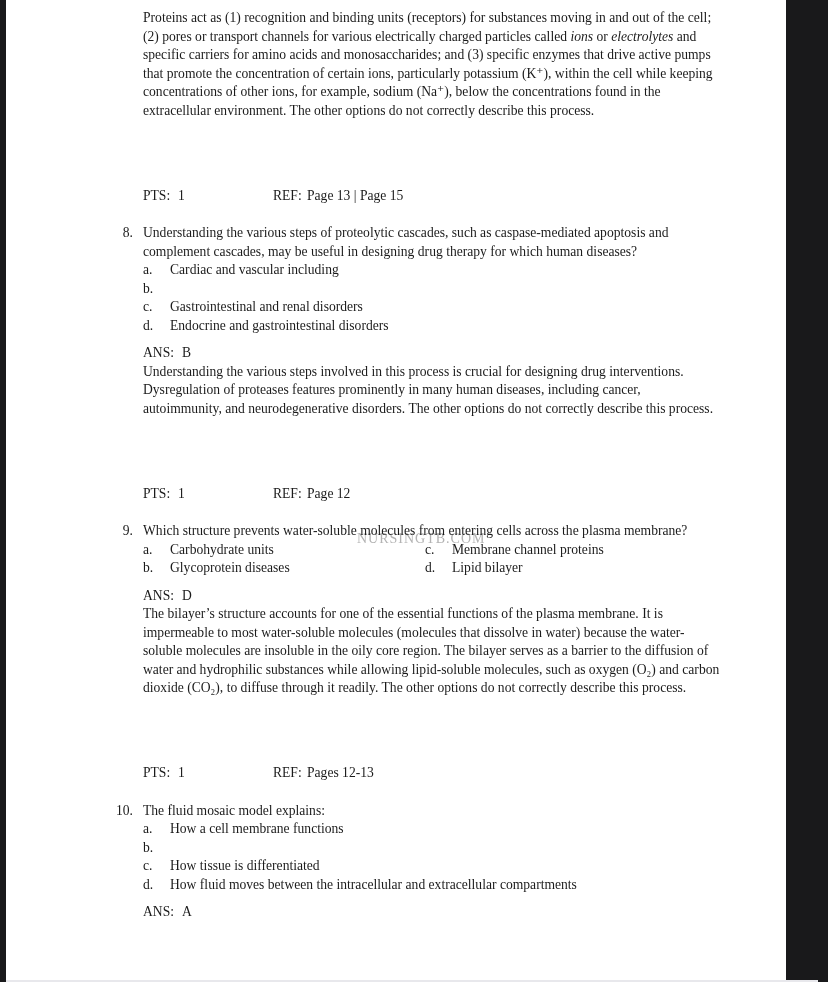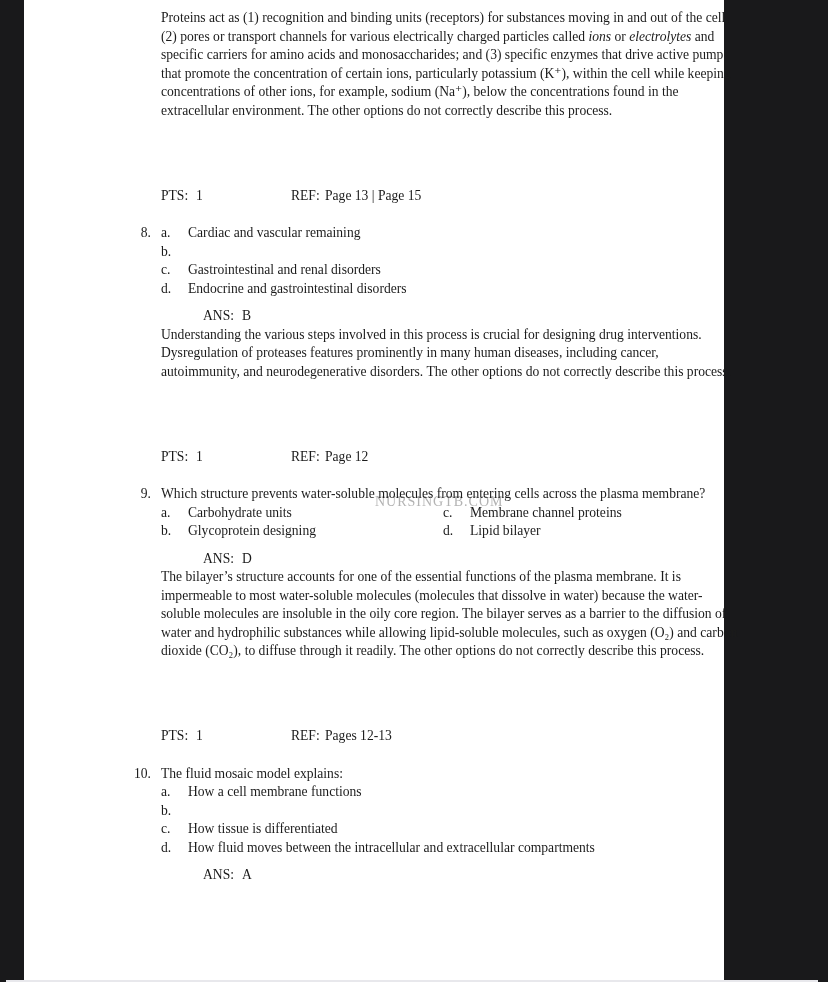--- a/index.html
+++ b/index.html
@@ -7,23 +7,23 @@
   .viewport {
     position: relative;
     width: 828px;
     height: 982px;
     overflow: hidden;
     background: #19191b;
     font-family: "Liberation Serif", "DejaVu Serif", serif;
   }
   .page {
     position: absolute;
-    left: 24px;
+    left: 6px;
     top: 0;
-    width: 700px;
+    width: 780px;
     height: 982px;
     background: #ffffff;
   }
   .bottom-strip {
     position: absolute;
     left: 6px;
     bottom: 0;
     width: 812px;
     height: 2px;
     background: #e8e8ec;
@@ -49,21 +49,21 @@
     text-align: right;
   }
   .opt { display: flex; }
   .opt-letter { width: 27px; flex: none; }
   .opt-grid {
     display: grid;
     grid-template-columns: 282px 1fr;
     width: 578px;
   }
   .ans-row { margin-top: 9px; }
-  .ans-label { display: inline-block; width: 39px; margin-left: 42px; }
+  .ans-label { display: inline-block; width: 39px; }
   .watermark {
     position: absolute;
     left: 214px;
     top: 8px;
     z-index: -1;
     font-size: 14px;
     letter-spacing: 1px;
     color: #b3b3b3;
   }
   i { font-style: italic; }
@@ -76,24 +76,25 @@
     <div class="content">
 
       <p class="para"><span>Proteins act as (1) recognition and binding units (receptors) for substances moving in and out of the cell; (2) pores or transport channels for various electrically charged particles called </span><i>ions</i><span> or </span><i>electrolytes</i><span> and specific carriers for amino acids and monosaccharides; and (3) specific enzymes that drive active pumps that promote the concentration of certain ions, particularly potassium (K⁺), within the cell while keeping concentrations of other ions, for example, sodium (Na⁺), below the concentrations found in the extracellular environment. The other options do not correctly describe this process.</span></p>
 
       <div class="meta-row">
         <span class="pts-label">PTS:</span><span class="pts-value">1</span><span class="ref-label">REF:</span><span class="ref-value">Page 13 | Page 15</span>
       </div>
 
       <section class="question">
         <span class="qnum">8.</span>
+        <p class="qtext">Understanding the various steps of proteolytic cascades, such as caspase-mediated apoptosis and complement cascades, may be useful in designing drug therapy for which human diseases?</p>
         <div class="opts">
           <div class="opt">
               <span class="opt-letter">a.</span>
-              <span class="opt-text">Cardiac and vascular remaining</span>
+              <span class="opt-text">Cardiac and vascular including</span>
             </div>
           <div class="opt">
               <span class="opt-letter">b.</span>
             </div>
           <div class="opt">
               <span class="opt-letter">c.</span>
               <span class="opt-text">Gastrointestinal and renal disorders</span>
             </div>
           <div class="opt">
               <span class="opt-letter">d.</span>
@@ -117,21 +118,21 @@
           <div class="opt">
               <span class="opt-letter">a.</span>
               <span class="opt-text">Carbohydrate units</span>
             </div>
           <div class="opt">
               <span class="opt-letter">c.</span>
               <span class="opt-text">Membrane channel proteins</span>
             </div>
           <div class="opt">
               <span class="opt-letter">b.</span>
-              <span class="opt-text">Glycoprotein designing</span>
+              <span class="opt-text">Glycoprotein diseases</span>
             </div>
           <div class="opt">
               <span class="opt-letter">d.</span>
               <span class="opt-text">Lipid bilayer</span>
             </div>
         </div>
         <div class="ans-row">
           <span class="ans-label">ANS:</span><span class="ans-value">D</span>
         </div>
         <p class="expl">The bilayer’s structure accounts for one of the essential functions of the plasma membrane. It is impermeable to most water-soluble molecules (molecules that dissolve in water) because the water-soluble molecules are insoluble in the oily core region. The bilayer serves as a barrier to the diffusion of water and hydrophilic substances while allowing lipid-soluble molecules, such as oxygen (O₂) and carbon dioxide (CO₂), to diffuse through it readily. The other options do not correctly describe this process.</p>

